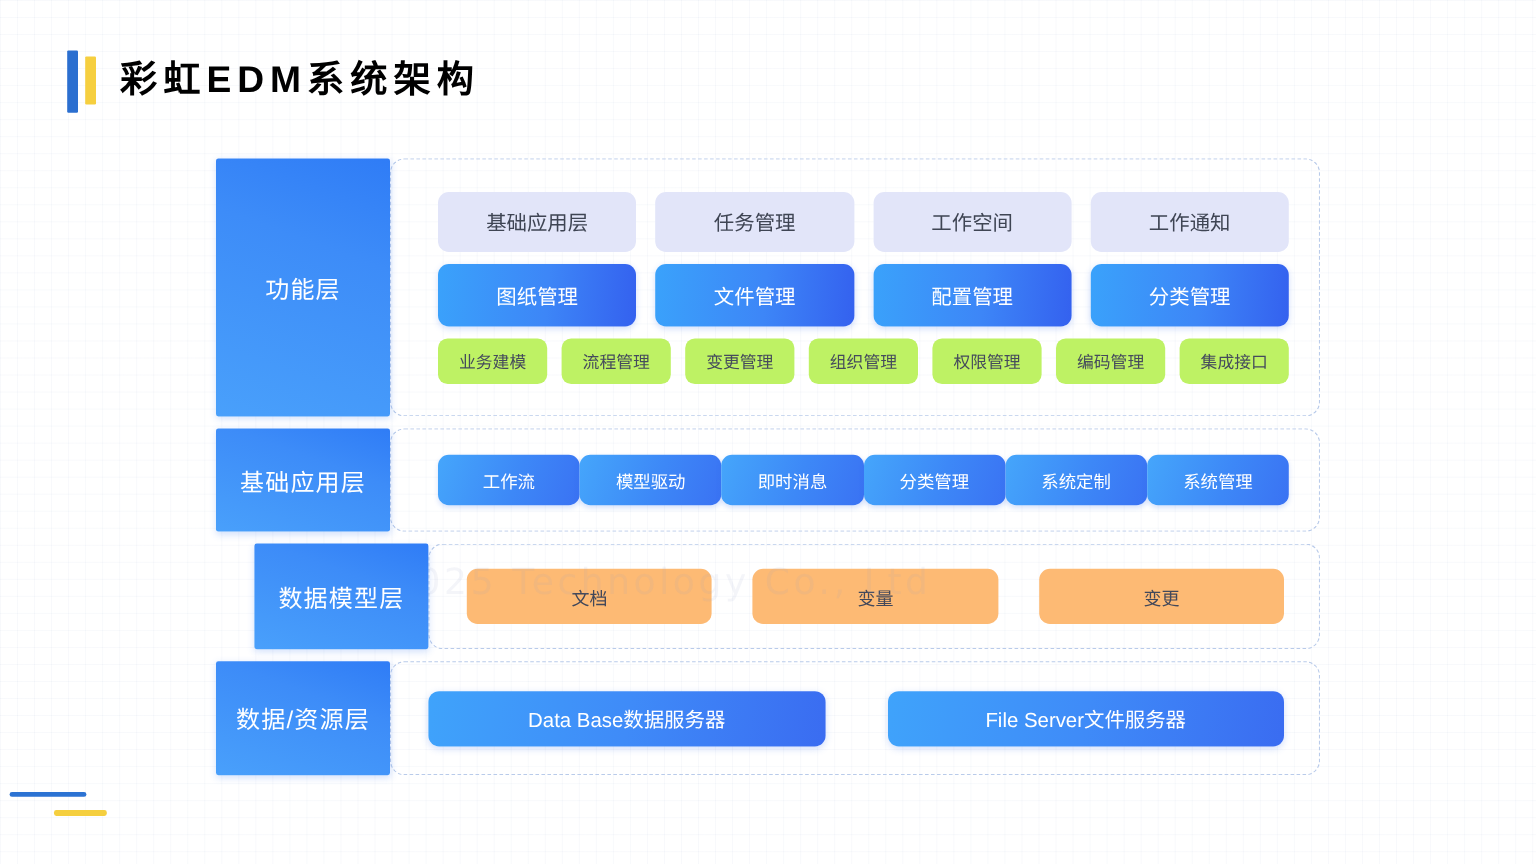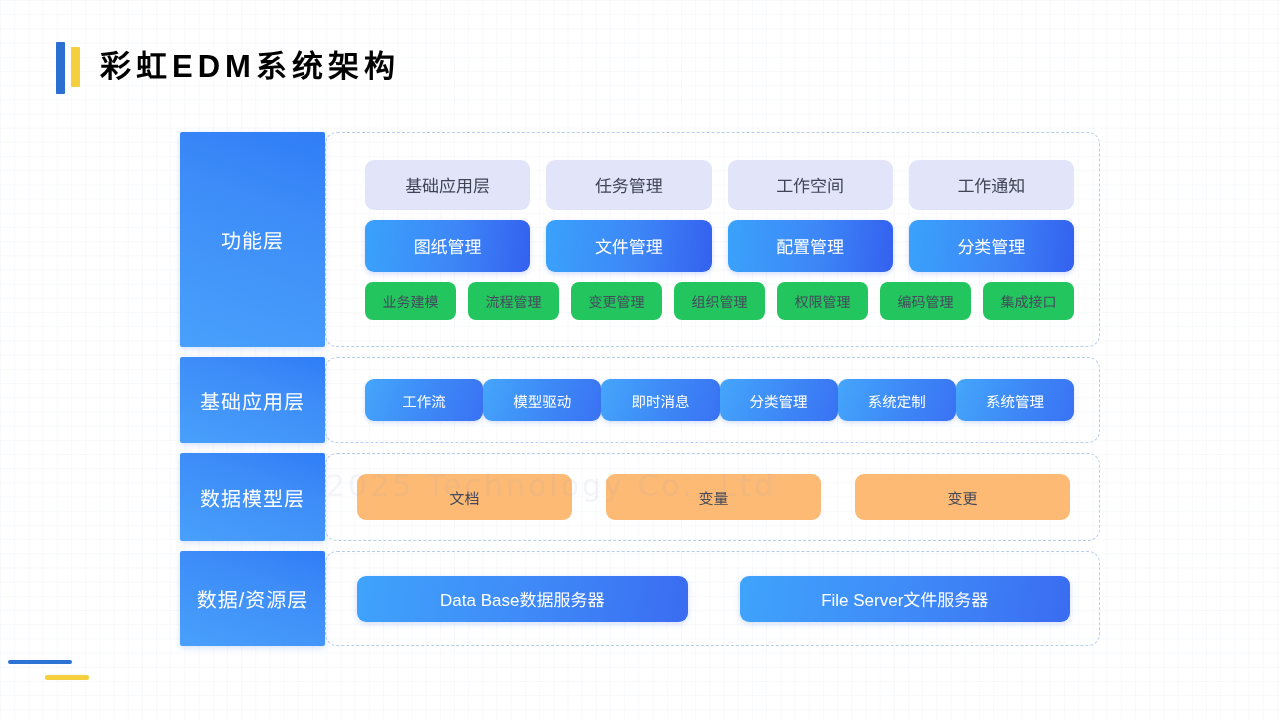--- a/index.html
+++ b/index.html
@@ -166,21 +166,21 @@
     background: linear-gradient(95deg, #3aa2fb 0%, #3d86f7 55%, #3461ef 100%);
     color: #ffffff;
     font-size: 17px;
     box-shadow: 0 2px 5px rgba(55,110,235,0.22);
   }
 
   
   .chip-tag {
     flex: 1;
     height: 38px;
-    background: #22c55e;
+    background: #bef264;
     color: #454b5c;
     font-size: 14px;
     border-radius: 8px;
   }
 
   
   .chip-pill {
     flex: 1;
     height: 42px;
     background: linear-gradient(110deg, #45a6fb 0%, #3d88f7 55%, #3a72f3 100%);
@@ -207,21 +207,21 @@
     background: linear-gradient(100deg, #3fa3fb 0%, #3f8bf8 50%, #3a6cf1 100%);
     color: #ffffff;
     font-size: 17px;
     border-radius: 9px;
     box-shadow: 0 2px 6px rgba(55,110,235,0.22);
   }
 
   
   .layer-function  { height: 215px; }
   .layer-base      { height: 86px;  }
-  .layer-model     { height: 88px;  }
+  .layer-model     { height: 88px; margin-left: 32px;  }
   .layer-data      { height: 95px;  }
 
   .layer-base .layer-body,
   .layer-model .layer-body,
   .layer-data .layer-body { padding: 12px 26px 12px 40px; }
 
   .layer-model .layer-body { padding-left: 32px; padding-right: 30px; }
   .layer-model .row { gap: 34px; }
 
   .layer-data .layer-body { padding-left: 32px; padding-right: 30px; }

